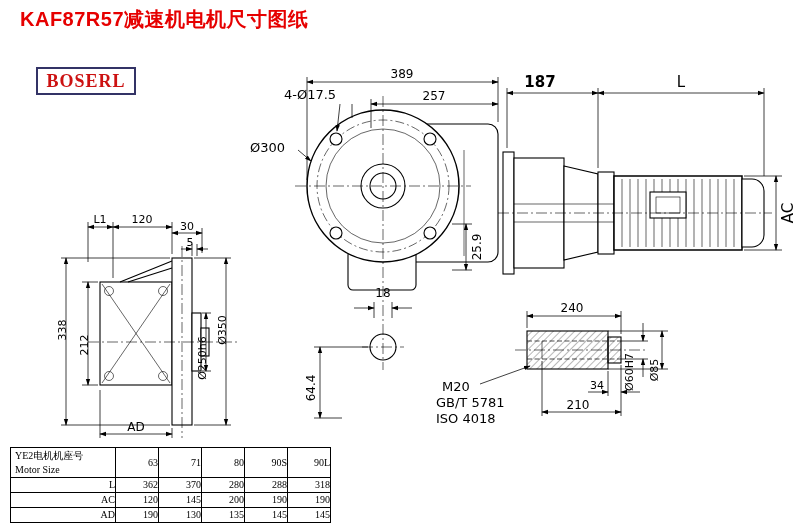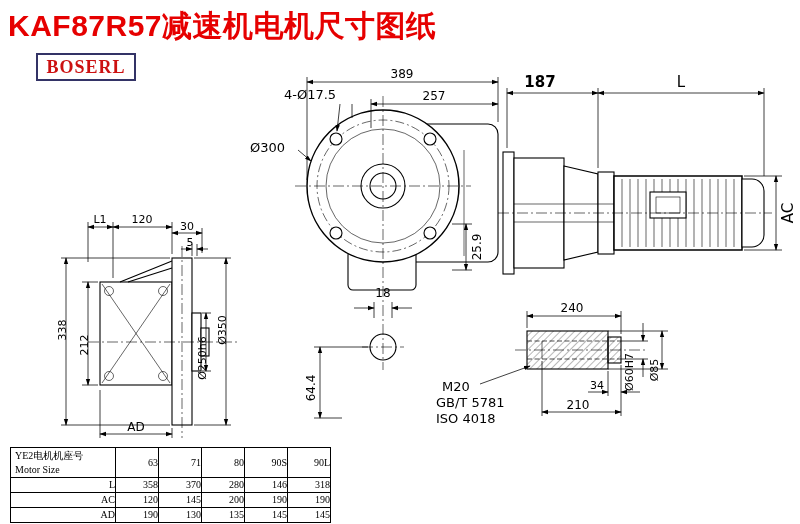--- a/index.html
+++ b/index.html
@@ -1,20 +1,20 @@
 <!DOCTYPE html>
 <html><head>
 <meta charset="utf-8">
 <style>
   * { margin:0; padding:0; box-sizing:border-box; }
   html,body { width:800px; height:524px; background:#ffffff; overflow:hidden;
               font-family:"Liberation Sans", sans-serif; position:relative; }
-  .title { position:absolute; left:8px; top:6px; font-size:30px; font-weight:bold;
+  .title { position:absolute; left:20px; top:6px; font-size:20px; font-weight:bold;
            color:#e60000; z-index:3; letter-spacing:0.5px; }
-  .logo  { position:absolute; left:36px; top:53px; width:100px; height:28px;
+  .logo  { position:absolute; left:36px; top:67px; width:100px; height:28px;
            border:2px solid #333366; display:flex; align-items:center; justify-content:center;
            color:#cc1111; font-family:"Liberation Serif", serif; font-size:18px;
            font-weight:bold; letter-spacing:1px; z-index:3; background:#fff; }
   svg.drawing { position:absolute; left:0; top:0; z-index:1; }
   svg text { font-family:"DejaVu Sans", sans-serif; font-size:12px; fill:#000; }
   svg text.t11 { font-size:11px; } svg text.t13 { font-size:13px; }
   svg text.t15 { font-size:15px; } svg text.bold { font-weight:bold; }
   .ln   { stroke:#000; stroke-width:1.1; fill:none; }
   .lnw  { stroke:#000; stroke-width:1.1; fill:#fff; }
   .lnwb { stroke:#000; stroke-width:1.5; fill:#fff; }
@@ -239,24 +239,24 @@
       <div class="en">Motor Size</div>
     </th>
     <th>63</th>
     <th>71</th>
     <th>80</th>
     <th>90S</th>
     <th>90L</th>
   </tr>
   <tr>
     <th>L</th>
-    <td>358</td>
+    <td>362</td>
     <td>370</td>
     <td>280</td>
-    <td>146</td>
+    <td>288</td>
     <td>318</td>
   </tr>
   <tr>
     <th>AC</th>
     <td>120</td>
     <td>145</td>
     <td>200</td>
     <td>190</td>
     <td>190</td>
   </tr>

